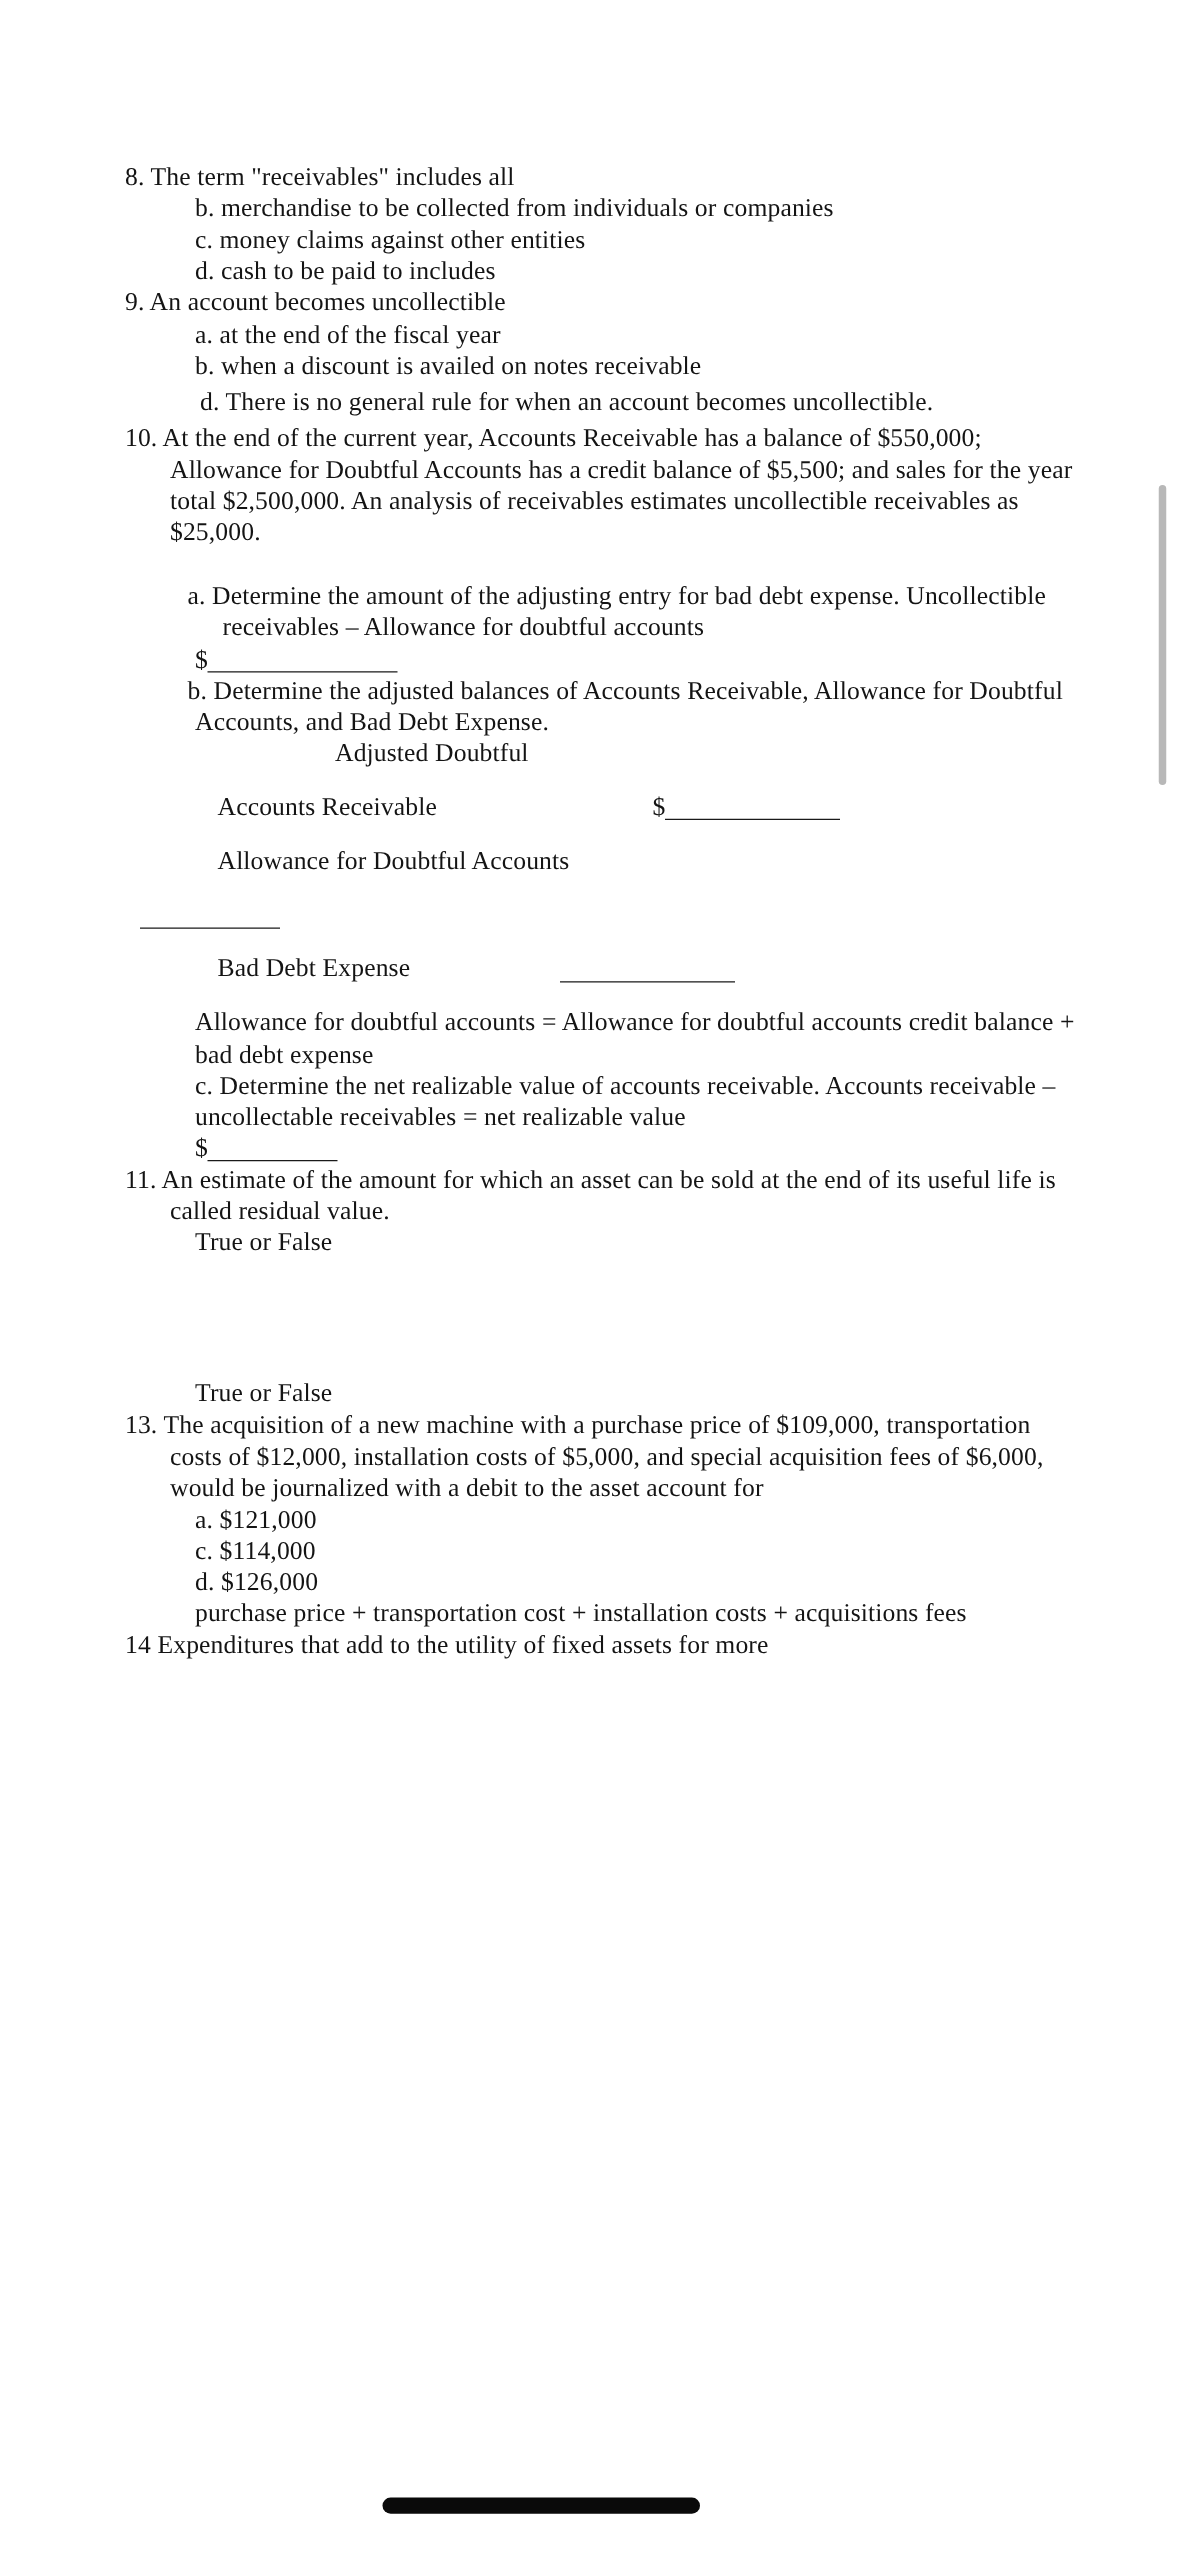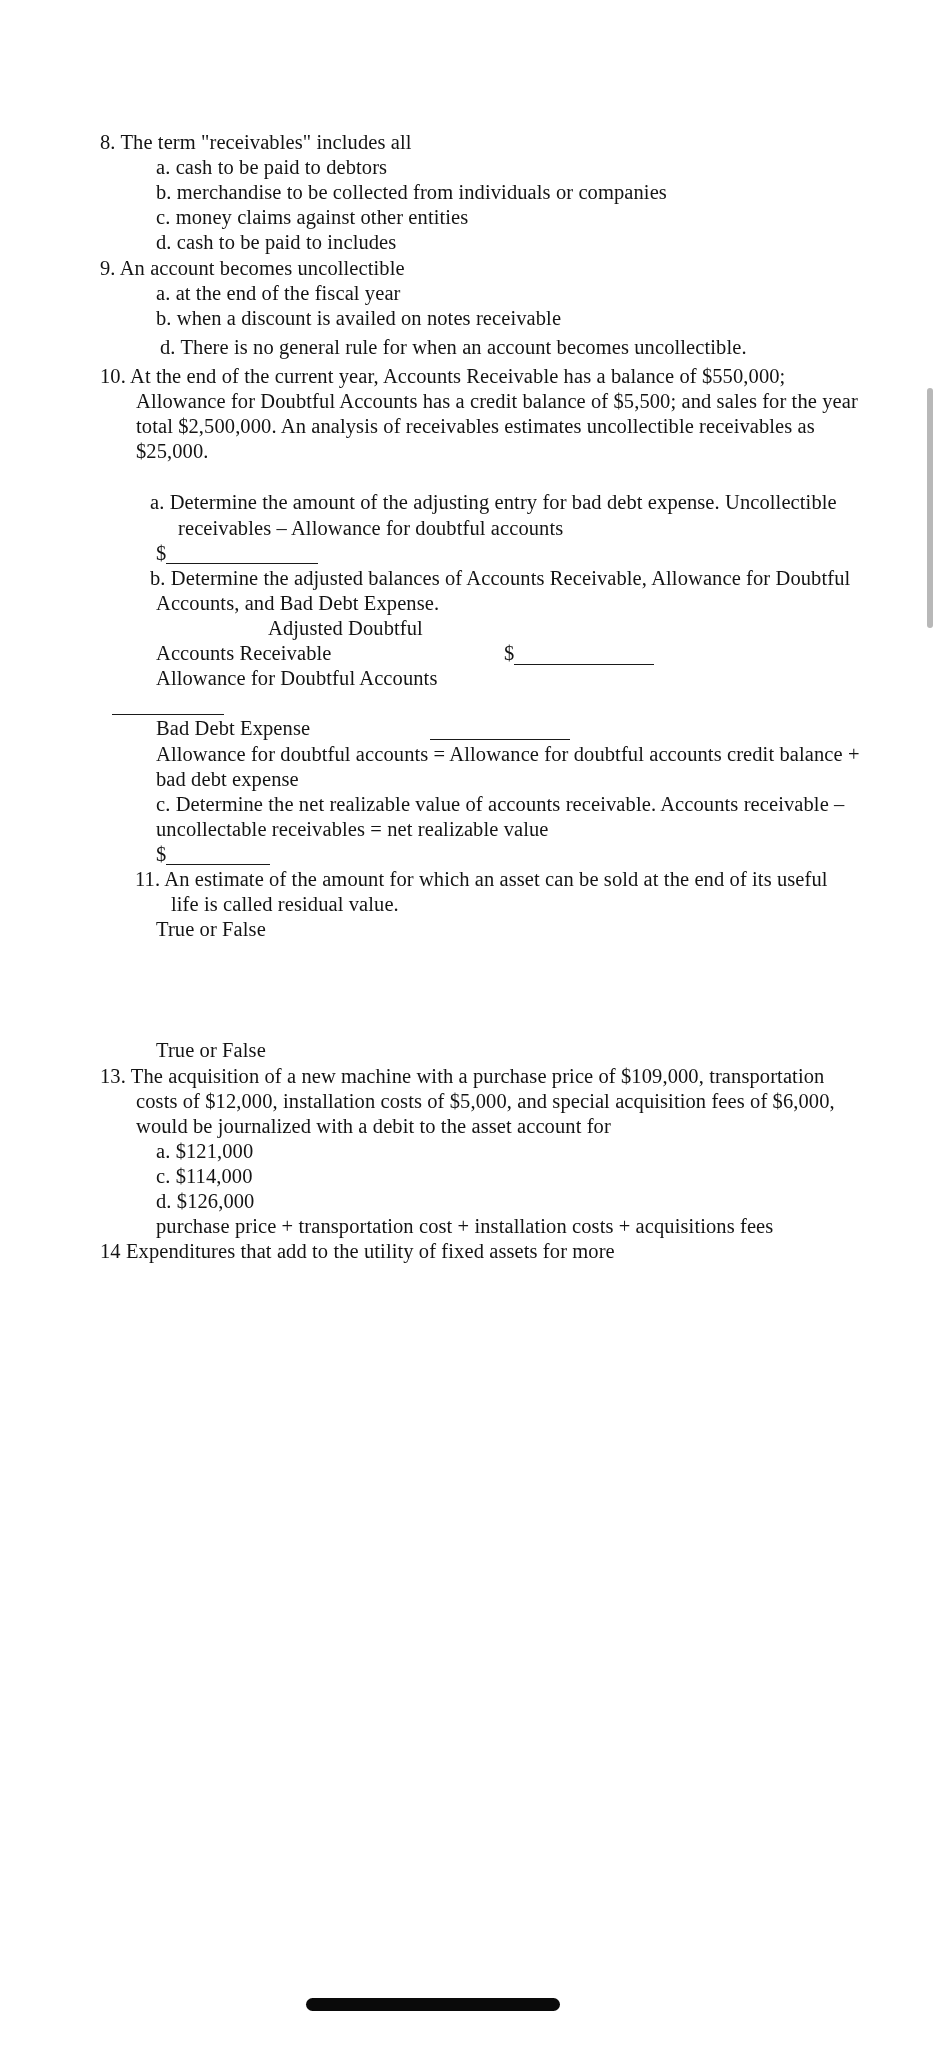--- a/index.html
+++ b/index.html
@@ -93,21 +93,21 @@
     height: 1.02em;
     vertical-align: -0.22em;
   }
   .bl-140 { width: 140px; }
   .bl-150 { width: 152px; }
   .bl-100 { width: 104px; }
   .bl-110 { width: 112px; }
 
   .row {
     display: block;
-    margin: 0;
+    margin: 18px;
     padding-left: 56px;
     position: relative;
   }
   .row .rlabel { display: inline-block; }
   .row .rval {
     position: absolute;
     left: 404px;
     top: 0;
     white-space: nowrap;
   }
@@ -157,21 +157,20 @@
 
 <div id="page">
 
   <div id="doc">
 
     <div>
       <p class="q-flush">
         <span>8.</span>
         <span>The term "receivables" includes all</span>
       </p>
-      <p class="opt-plain">a. cash to be paid to debtors</p>
       <p class="opt-hang" style="padding-left:0; text-indent:0;">
         <span style="display:block; padding-left:56px; text-indent:0;">
           <span>b. merchandise to be collected from individuals or companies</span>
         </span>
       </p>
       <p class="opt-plain">c. money claims against other entities</p>
       <p class="opt-plain">d. cash to be paid to includes</p>
     </div>
 
     <div>
@@ -226,21 +225,21 @@
 
       <p class="sub-b">Allowance for doubtful accounts = Allowance for doubtful accounts credit balance + bad debt expense</p>
 
       <p class="sub-b">c.  Determine the net realizable value of accounts receivable. Accounts receivable – uncollectable receivables = net realizable value</p>
       <p class="sub-cont" style="padding-left:56px;">
         <span>$</span><span class="blank-line bl-100"></span>
       </p>
     </div>
 
     <div>
-      <p class="q-hang" style="padding-left:36px; text-indent:-36px;margin-left:35px;">
+      <p class="q-hang" style="padding-left:36px; text-indent:-36px;">
         <span>11.</span>
         <span>An estimate of the amount for which an asset can be sold at the end of its useful life is called residual value.</span>
       </p>
       <p class="truefalse">True or False</p>
     </div>
 
     <div class="spacer-lg"></div>
 
     <div>
       <p class="truefalse">True or False</p>

